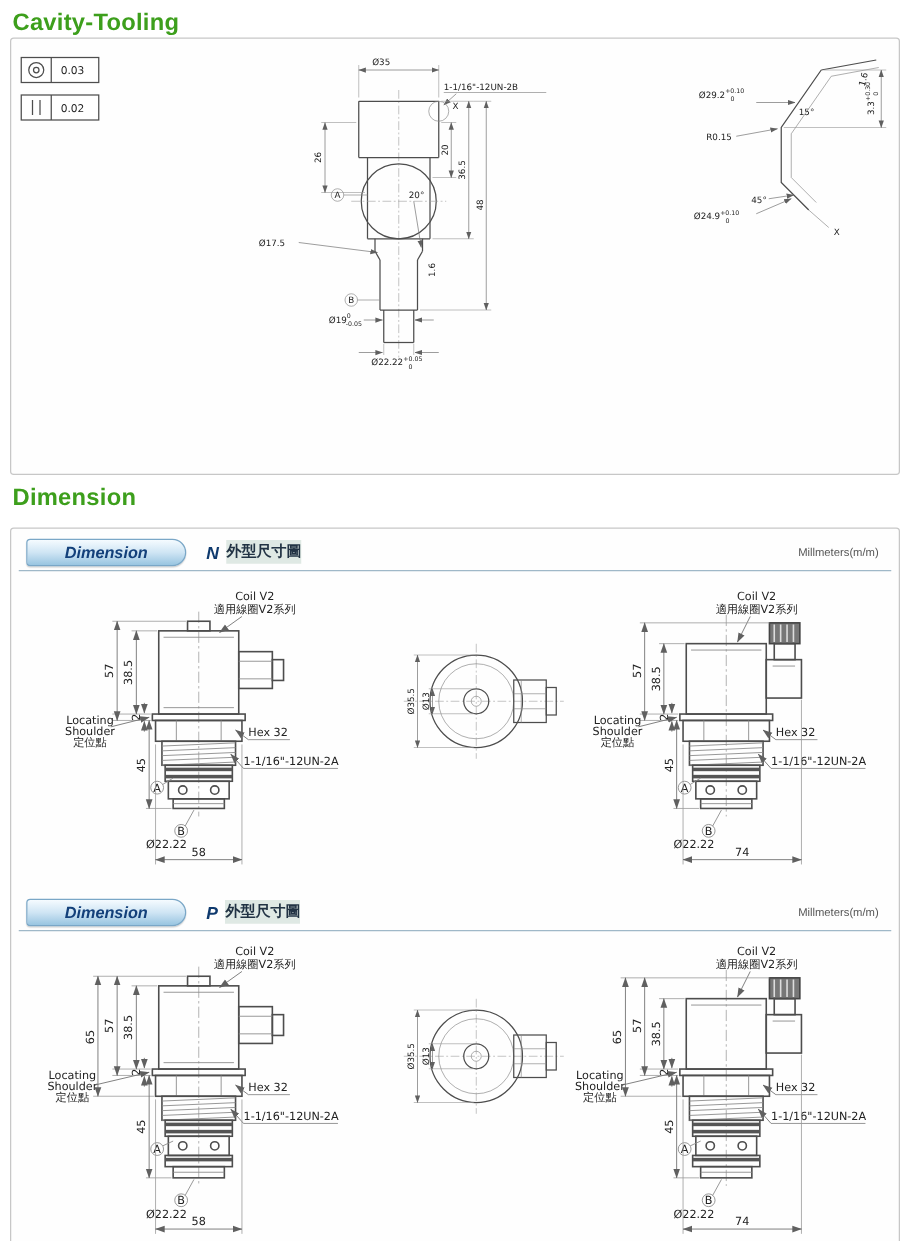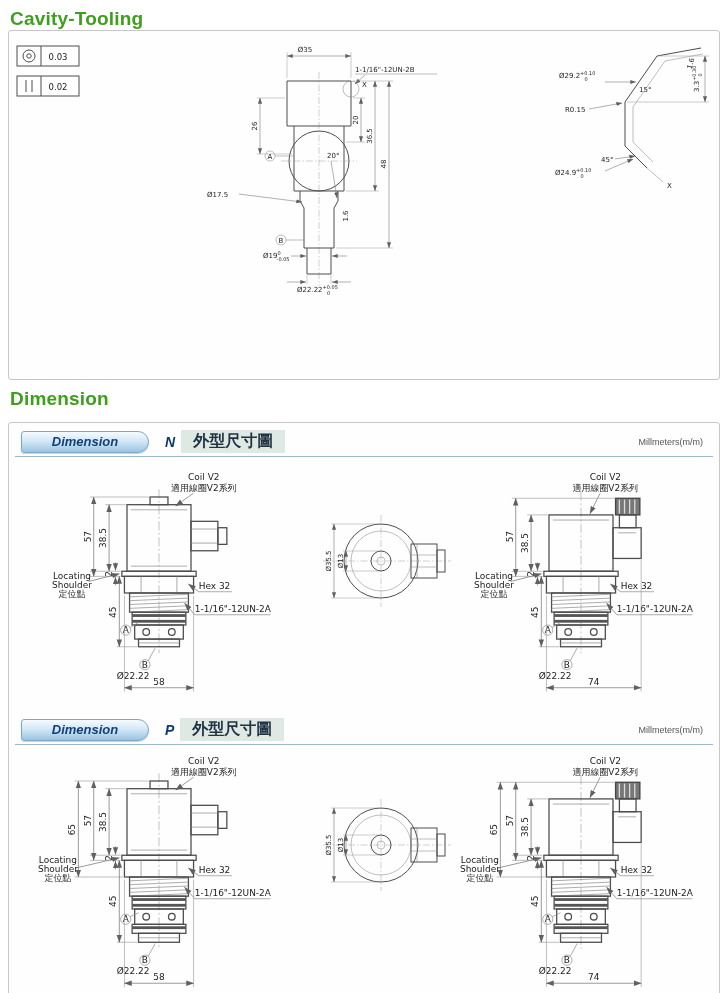--- a/index.html
+++ b/index.html
@@ -14,21 +14,21 @@
   .banner-row { position:relative; height:30px; display:flex; align-items:center;
                 border-bottom:1px solid #9fb8c8; margin:0 6px; }
   .banner-pill { margin-left:6px; width:128px; height:22px; border:1px solid #7aa7c7;
                  border-radius:4px 14px 14px 4px;
                  background:linear-gradient(#f5fbff 0%, #cfe5f4 50%, #99c5e1 100%);
                  display:flex; align-items:center; justify-content:center;
                  box-shadow:0 1px 1px rgba(0,0,0,.18); }
   .banner-pill span { font-style:italic; font-weight:bold; font-size:13px; color:#13407a; }
   .banner-title { margin-left:16px; display:flex; align-items:center; gap:6px; }
   .banner-serial { font-weight:bold; font-style:italic; font-size:14px; color:#0f3a6e; }
-  .banner-cn { background:#dfe9e4; padding:1px 12px; font-weight:bold; color:#223344; font-size:16px; }
+  .banner-cn { background:#dfe9e4; padding:1px 0; font-weight:bold; color:#223344; font-size:12px; }
   .banner-units { margin-left:auto; margin-right:10px; font-size:9px; color:#555; }
 
   svg { display:block; margin:0 auto; }
   svg text { font-family:"DejaVu Sans",sans-serif; }
   .ln   { fill:none; stroke:#4d4d4d; stroke-width:1; }
   .thin { fill:none; stroke:#8a8a8a; stroke-width:.55; }
   .dim  { fill:none; stroke:#707070; stroke-width:.55; }
   .ext  { fill:none; stroke:#9a9a9a; stroke-width:.5; }
   .lead { fill:none; stroke:#707070; stroke-width:.55; }
   .cl   { fill:none; stroke:#a0a0a0; stroke-width:.5; stroke-dasharray:7 2 1.5 2; }

